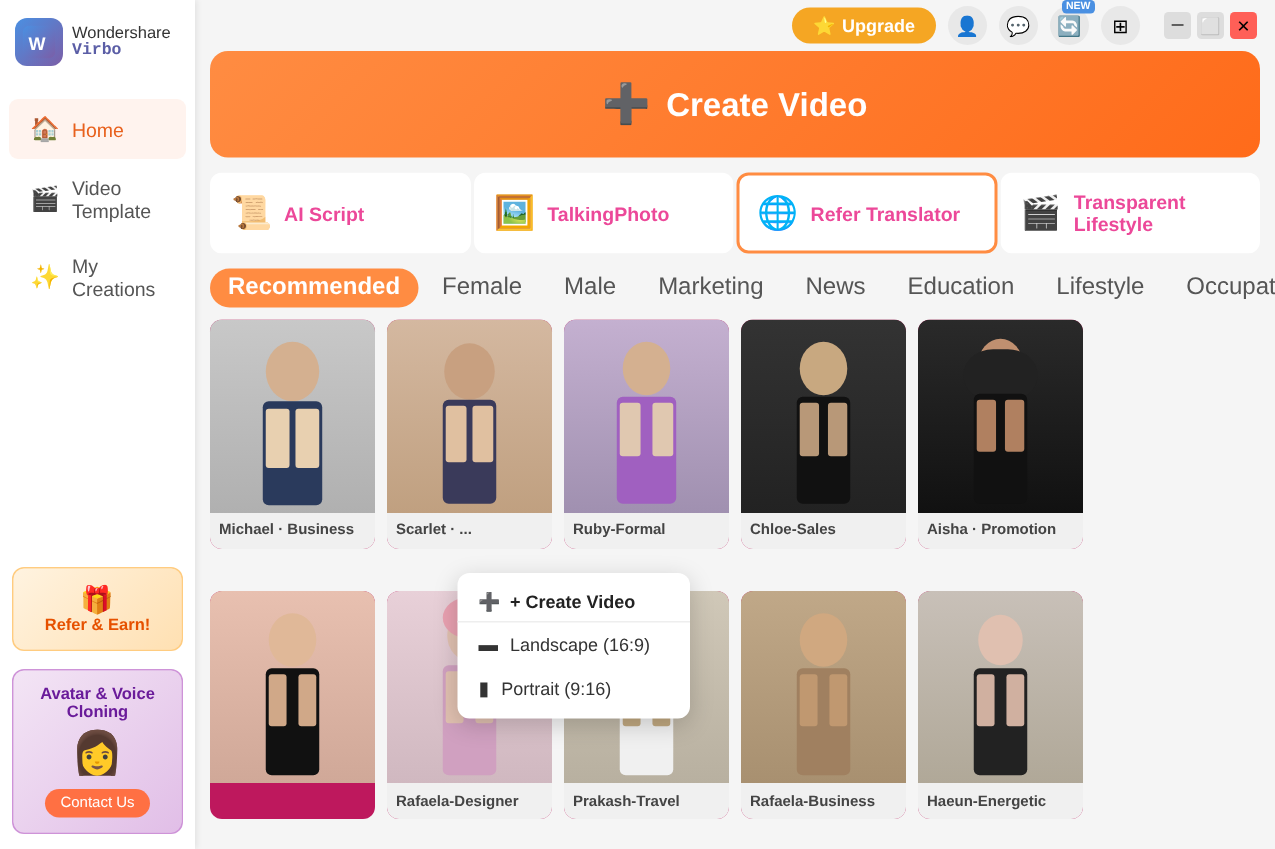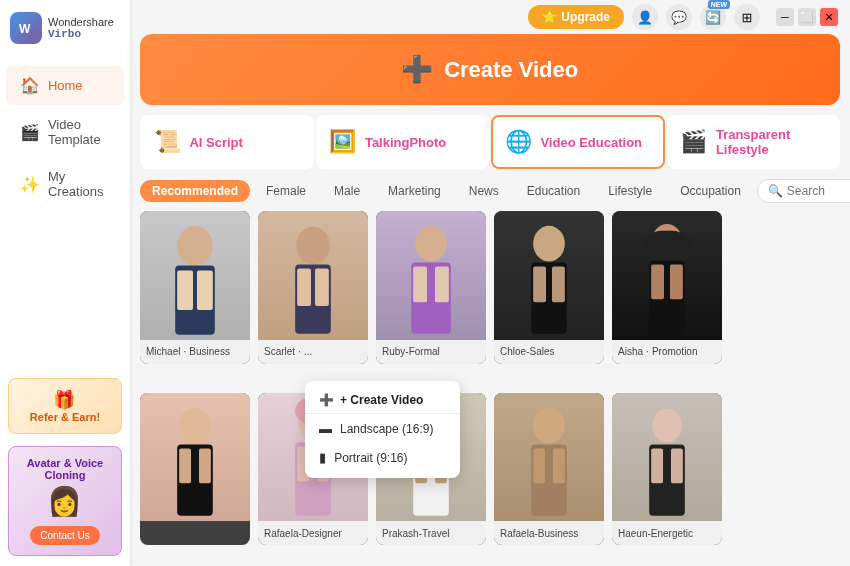--- a/index.html
+++ b/index.html
@@ -176,21 +176,21 @@
       align-items: center;
       gap: 4px;
       padding: 0 10px;
       margin-bottom: 8px;
     }
     .cat-btn {
       padding: 4px 12px;
       border-radius: 14px;
       border: none;
       background: transparent;
-      font-size: 12px;
+      font-size: 16px;
       color: #555;
       cursor: pointer;
     }
     .cat-btn.active { background: #ff8c42; color: white; font-weight: 600; }
     .search-box {
       margin-left: auto;
       display: flex;
       align-items: center;
       background: white;
       border-radius: 16px;
@@ -208,26 +208,27 @@
     
     .avatar-grid {
       display: grid;
       grid-template-columns: repeat(6, 1fr);
       gap: 8px;
       padding: 0 10px;
       overflow-y: auto;
       flex: 1;
     }
     .avatar-card {
-      background: #404040;
+      background: #be185d;
       border-radius: 8px;
       overflow: hidden;
       cursor: pointer;
       position: relative;
       aspect-ratio: 0.72;
+      font-weight: bold;
     }
     .avatar-img {
       width: 100%; height: calc(100% - 24px);
       display: flex;
       align-items: flex-end;
       justify-content: center;
       overflow: hidden;
       background: #d0d0d0;
     }
     .avatar-label {
@@ -384,21 +385,21 @@
     <div class="feature-tab">
       <span class="feature-tab-icon">📜</span>
       <span class="feature-tab-text">AI Script</span>
     </div>
     <div class="feature-tab">
       <span class="feature-tab-icon">🖼️</span>
       <span class="feature-tab-text">TalkingPhoto</span>
     </div>
     <div class="feature-tab active">
       <span class="feature-tab-icon">🌐</span>
-      <span class="feature-tab-text">Video Education</span>
+      <span class="feature-tab-text">Refer Translator</span>
     </div>
     <div class="feature-tab">
       <span class="feature-tab-icon">🎬</span>
       <span class="feature-tab-text">Transparent Lifestyle</span>
     </div>
   </div>
 
   <div class="category-bar">
     <button class="cat-btn active">Recommended</button>
     <button class="cat-btn">Female</button>

